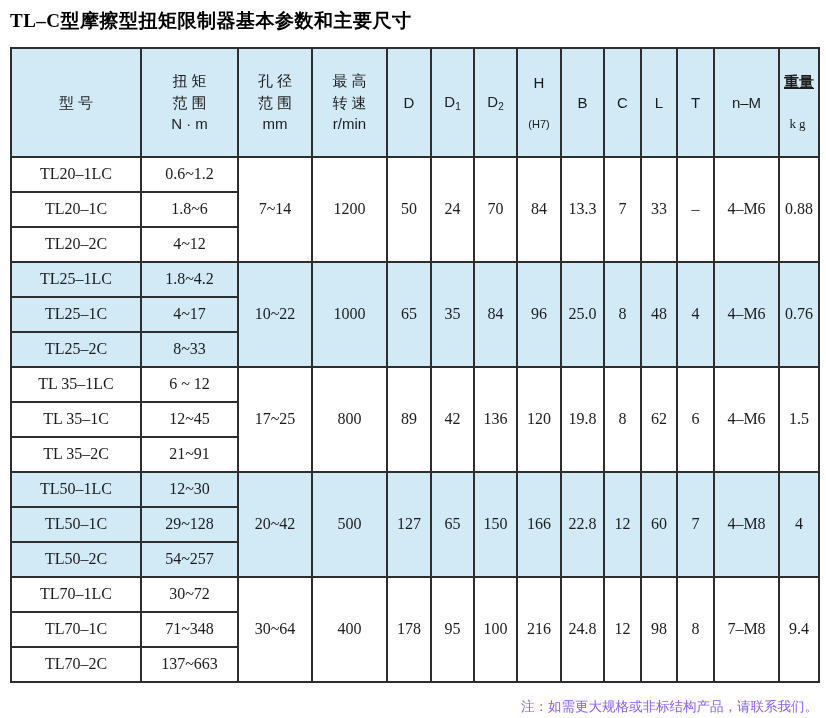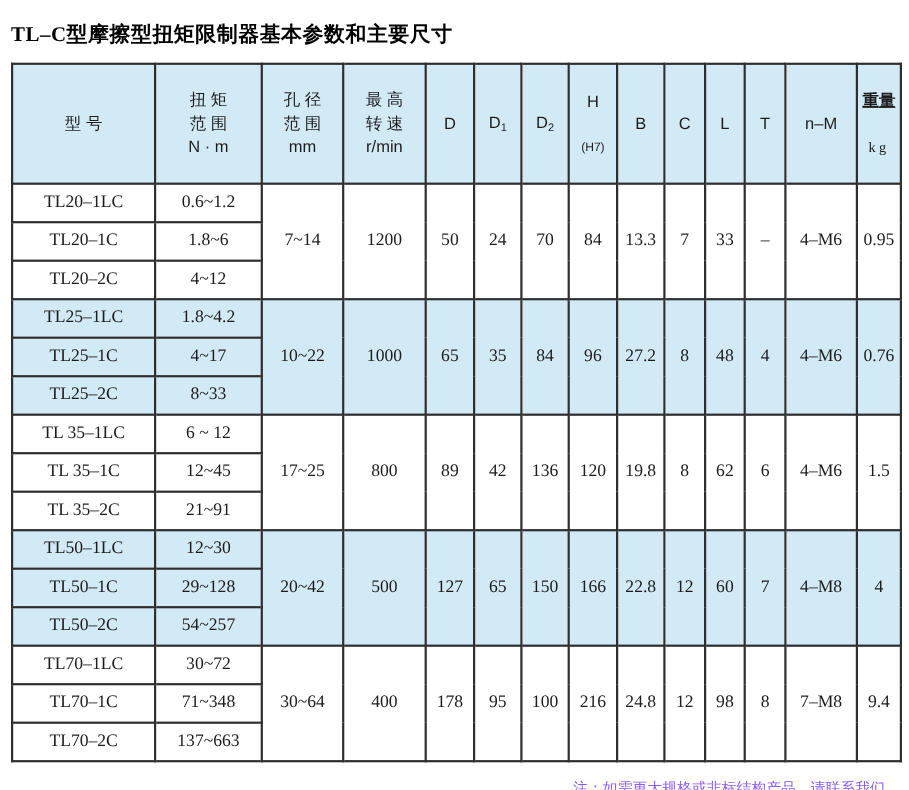--- a/index.html
+++ b/index.html
@@ -15,21 +15,21 @@
     color: var(--text);
     font-family: "Liberation Serif", serif;
     overflow: hidden;
   }
   .page { width: 826px; height: 718px; position: relative; }
   .title {
     font-family: "Liberation Serif", serif;
     font-weight: bold;
     font-size: 19px;
     letter-spacing: 0.5px;
-    padding: 18px 0 0 10px;
+    padding: 8px 0 0 10px;
     color: #000;
   }
   table.spec {
     border-collapse: collapse;
     table-layout: fixed;
     width: 808px;
     margin: 13px 0 0 10px;
     border: 2px solid var(--border);
   }
   .spec th, .spec td {
@@ -150,21 +150,21 @@
         <td rowspan="3">1200</td>
         <td rowspan="3">50</td>
         <td rowspan="3">24</td>
         <td rowspan="3">70</td>
         <td rowspan="3">84</td>
         <td rowspan="3">13.3</td>
         <td rowspan="3">7</td>
         <td rowspan="3">33</td>
         <td rowspan="3">–</td>
         <td rowspan="3">4–M6</td>
-        <td rowspan="3">0.95</td>
+        <td rowspan="3">0.88</td>
       </tr>
       <tr>
         <td>TL20–1C</td>
         <td>1.8~6</td>
       </tr>
       <tr>
         <td>TL20–2C</td>
         <td>4~12</td>
       </tr>
     </tbody>
@@ -172,21 +172,21 @@
     <tbody>
       <tr>
         <td>TL25–1LC</td>
         <td>1.8~4.2</td>
         <td rowspan="3">10~22</td>
         <td rowspan="3">1000</td>
         <td rowspan="3">65</td>
         <td rowspan="3">35</td>
         <td rowspan="3">84</td>
         <td rowspan="3">96</td>
-        <td rowspan="3">27.2</td>
+        <td rowspan="3">25.0</td>
         <td rowspan="3">8</td>
         <td rowspan="3">48</td>
         <td rowspan="3">4</td>
         <td rowspan="3">4–M6</td>
         <td rowspan="3">0.76</td>
       </tr>
       <tr>
         <td>TL25–1C</td>
         <td>4~17</td>
       </tr>

